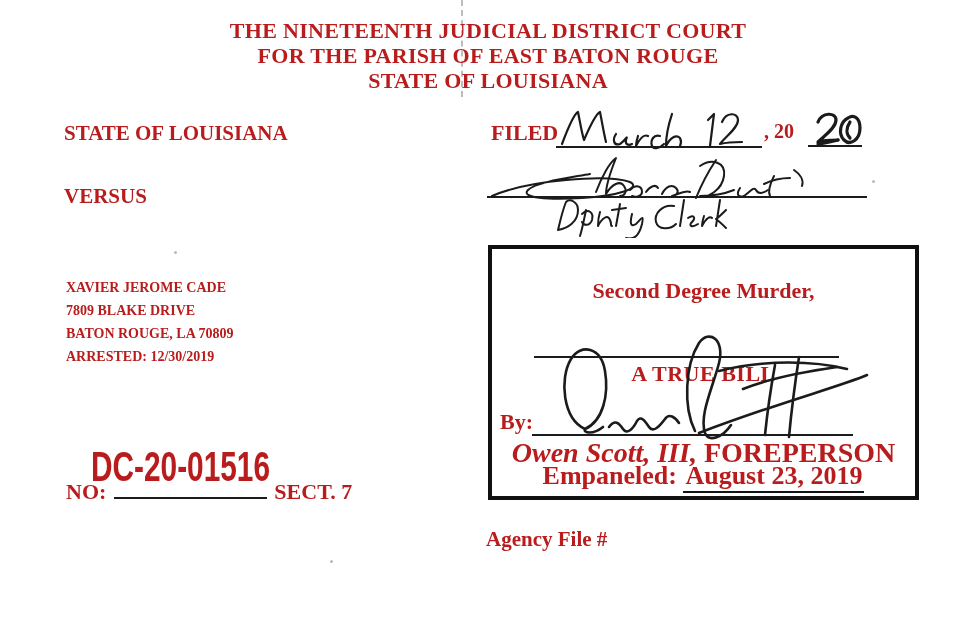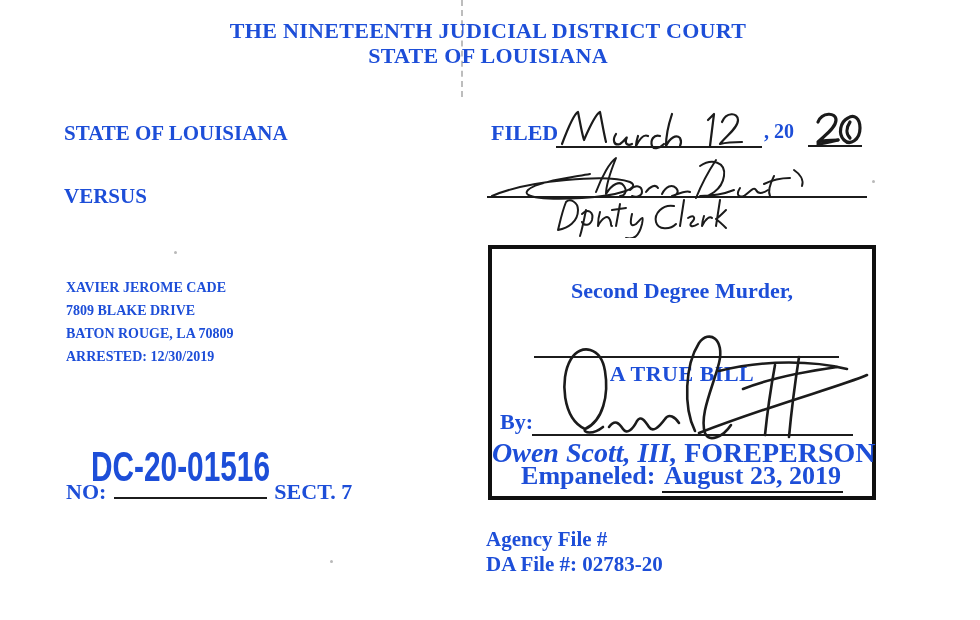--- a/index.html
+++ b/index.html
@@ -1,18 +1,18 @@
 <!DOCTYPE html>
 <html><head>
 <meta charset="utf-8">
 <style>
   html,body{margin:0;padding:0;background:#ffffff;}
   .page{
     position:relative;width:980px;height:620px;background:#ffffff;overflow:hidden;
-    font-family:"Liberation Serif", serif;color:#1d4ed8;
+    font-family:"Liberation Serif", serif;color:#b91c1c;
   }
   .abs{position:absolute;}
   .b{font-weight:bold;}
   
   .fold{left:461px;top:0;height:97px;width:0;border-left:2px dashed #9b9b9b;opacity:.65;}
   
   .court-header{left:0;top:18px;width:976px;text-align:center;font-weight:bold;
     font-size:22px;line-height:25px;letter-spacing:.3px;}
   
   .plaintiff{left:64px;top:121px;font-size:21px;}
@@ -25,21 +25,21 @@
   .blank-line{display:inline-block;width:153px;height:.92em;border-bottom:2px solid #1c1c1c;
     margin:0 7px 0 8px;vertical-align:baseline;}
   
   .filed-label{left:484px;top:120px;font-size:22px;margin-left:7px;}
   .hline{border-top:2px solid #1c1c1c;height:0;}
   .date-line{left:556px;top:146px;width:206px;}
   .year-prefix{left:764px;top:120px;font-size:20px;}
   .year-line{left:808px;top:145px;width:54px;}
   .clerk-line{left:487px;top:196px;width:380px;}
   
-  .tbox{left:488px;top:245px;width:380px;height:247px;border:4px solid #101010;}
+  .tbox{left:488px;top:245px;width:380px;height:247px;border:4px solid #101010;padding-left:43px;}
   .tbox .charge{position:absolute;top:29px;left:0;width:100%;text-align:center;
     font-size:22px;line-height:26px;font-weight:bold;}
   .tbox .rule{position:absolute;top:107px;left:42px;width:305px;}
   .tbox .truebill{position:absolute;top:112px;left:0;width:100%;text-align:center;
     font-size:22px;font-weight:bold;letter-spacing:.5px;}
   .tbox .bylabel{position:absolute;left:8px;top:160px;font-size:22px;font-weight:bold;}
   .tbox .byline{position:absolute;left:40px;top:185px;width:321px;}
   .tbox .foreline{position:absolute;top:188px;left:0;width:100%;text-align:center;
     font-size:28px;font-weight:bold;white-space:nowrap;}
   .tbox .foreline .nm{font-style:italic;}
@@ -54,20 +54,21 @@
 </style>
 </head>
 <body>
 
 <div class="page">
 
   <div class="abs fold"></div>
 
   <div class="abs court-header">
     <div>THE NINETEENTH JUDICIAL DISTRICT COURT</div>
+    <div>FOR THE PARISH OF EAST BATON ROUGE</div>
     <div>STATE OF LOUISIANA</div>
   </div>
 
   <div class="abs plaintiff b">STATE OF LOUISIANA</div>
   <div class="abs versus b">VERSUS</div>
 
   <div class="abs defendant b">
     <div>XAVIER JEROME CADE</div>
     <div>7809 BLAKE DRIVE</div>
     <div>BATON ROUGE, LA 70809</div>
@@ -159,19 +160,18 @@
     <div class="foreline">
       <span class="nm">Owen Scott, III,</span><span> FOREPERSON</span>
     </div>
     <div class="empline">
       <span>Empaneled: </span><span class="dt">August 23, 2019</span>
     </div>
   </div>
 
   <div class="abs agency b">
     <div>Agency File #</div>
-    <div>DA File #: 02783-20</div>
   </div>
 
   <div class="abs speck" style="left:174px;top:251px"></div>
   <div class="abs speck" style="left:872px;top:180px"></div>
   <div class="abs speck" style="left:330px;top:560px"></div>
 </div>
 
 </body></html>

